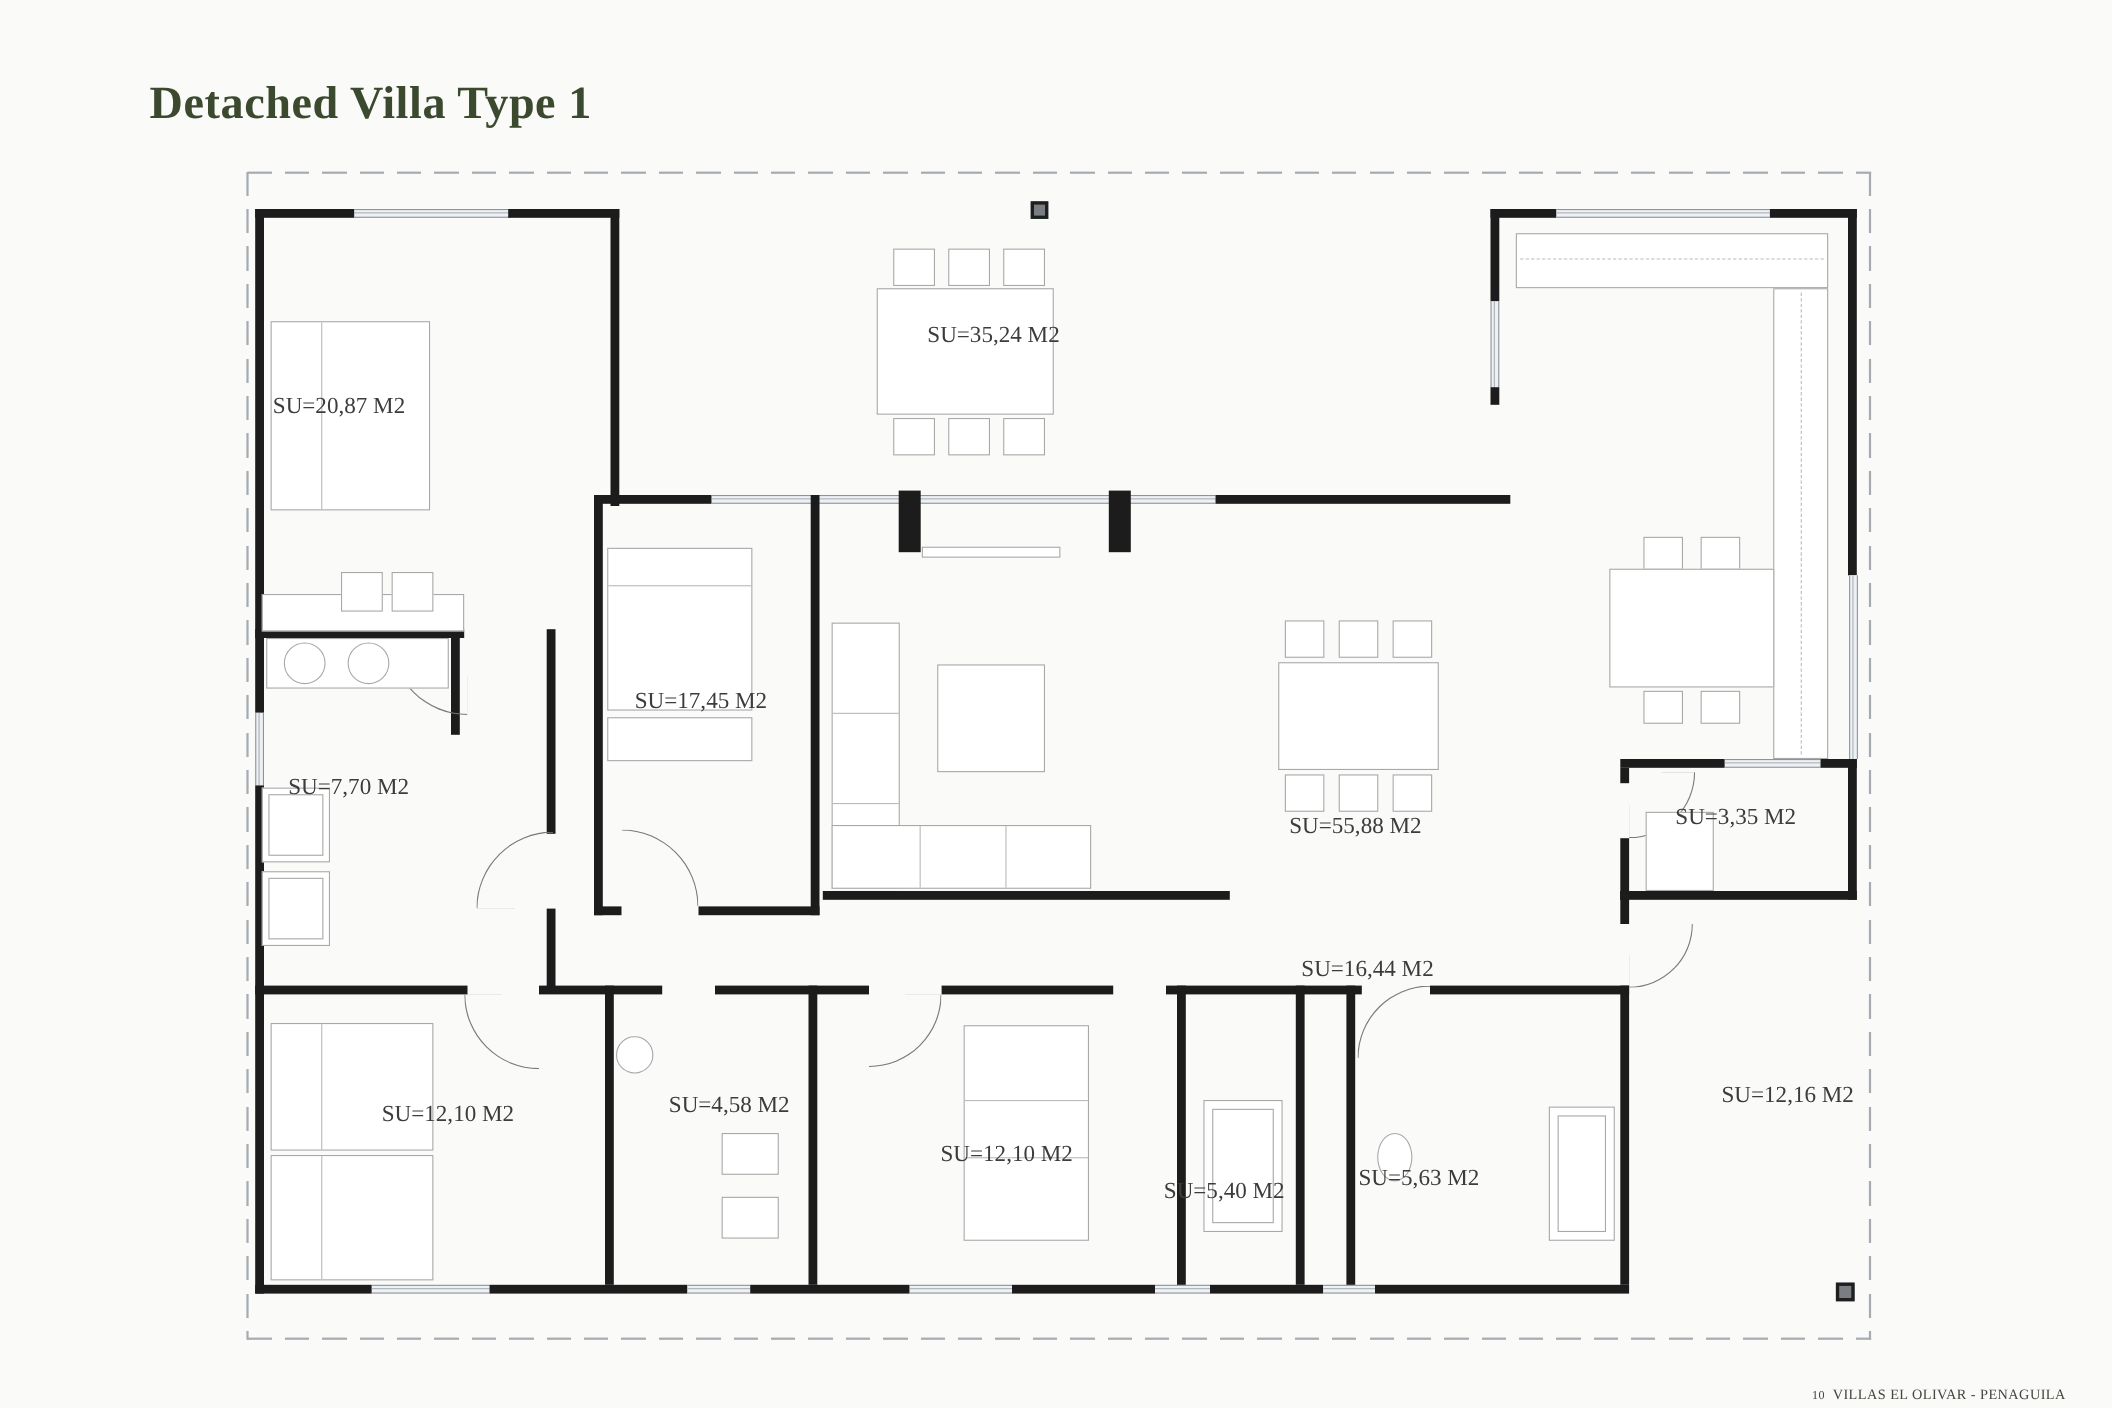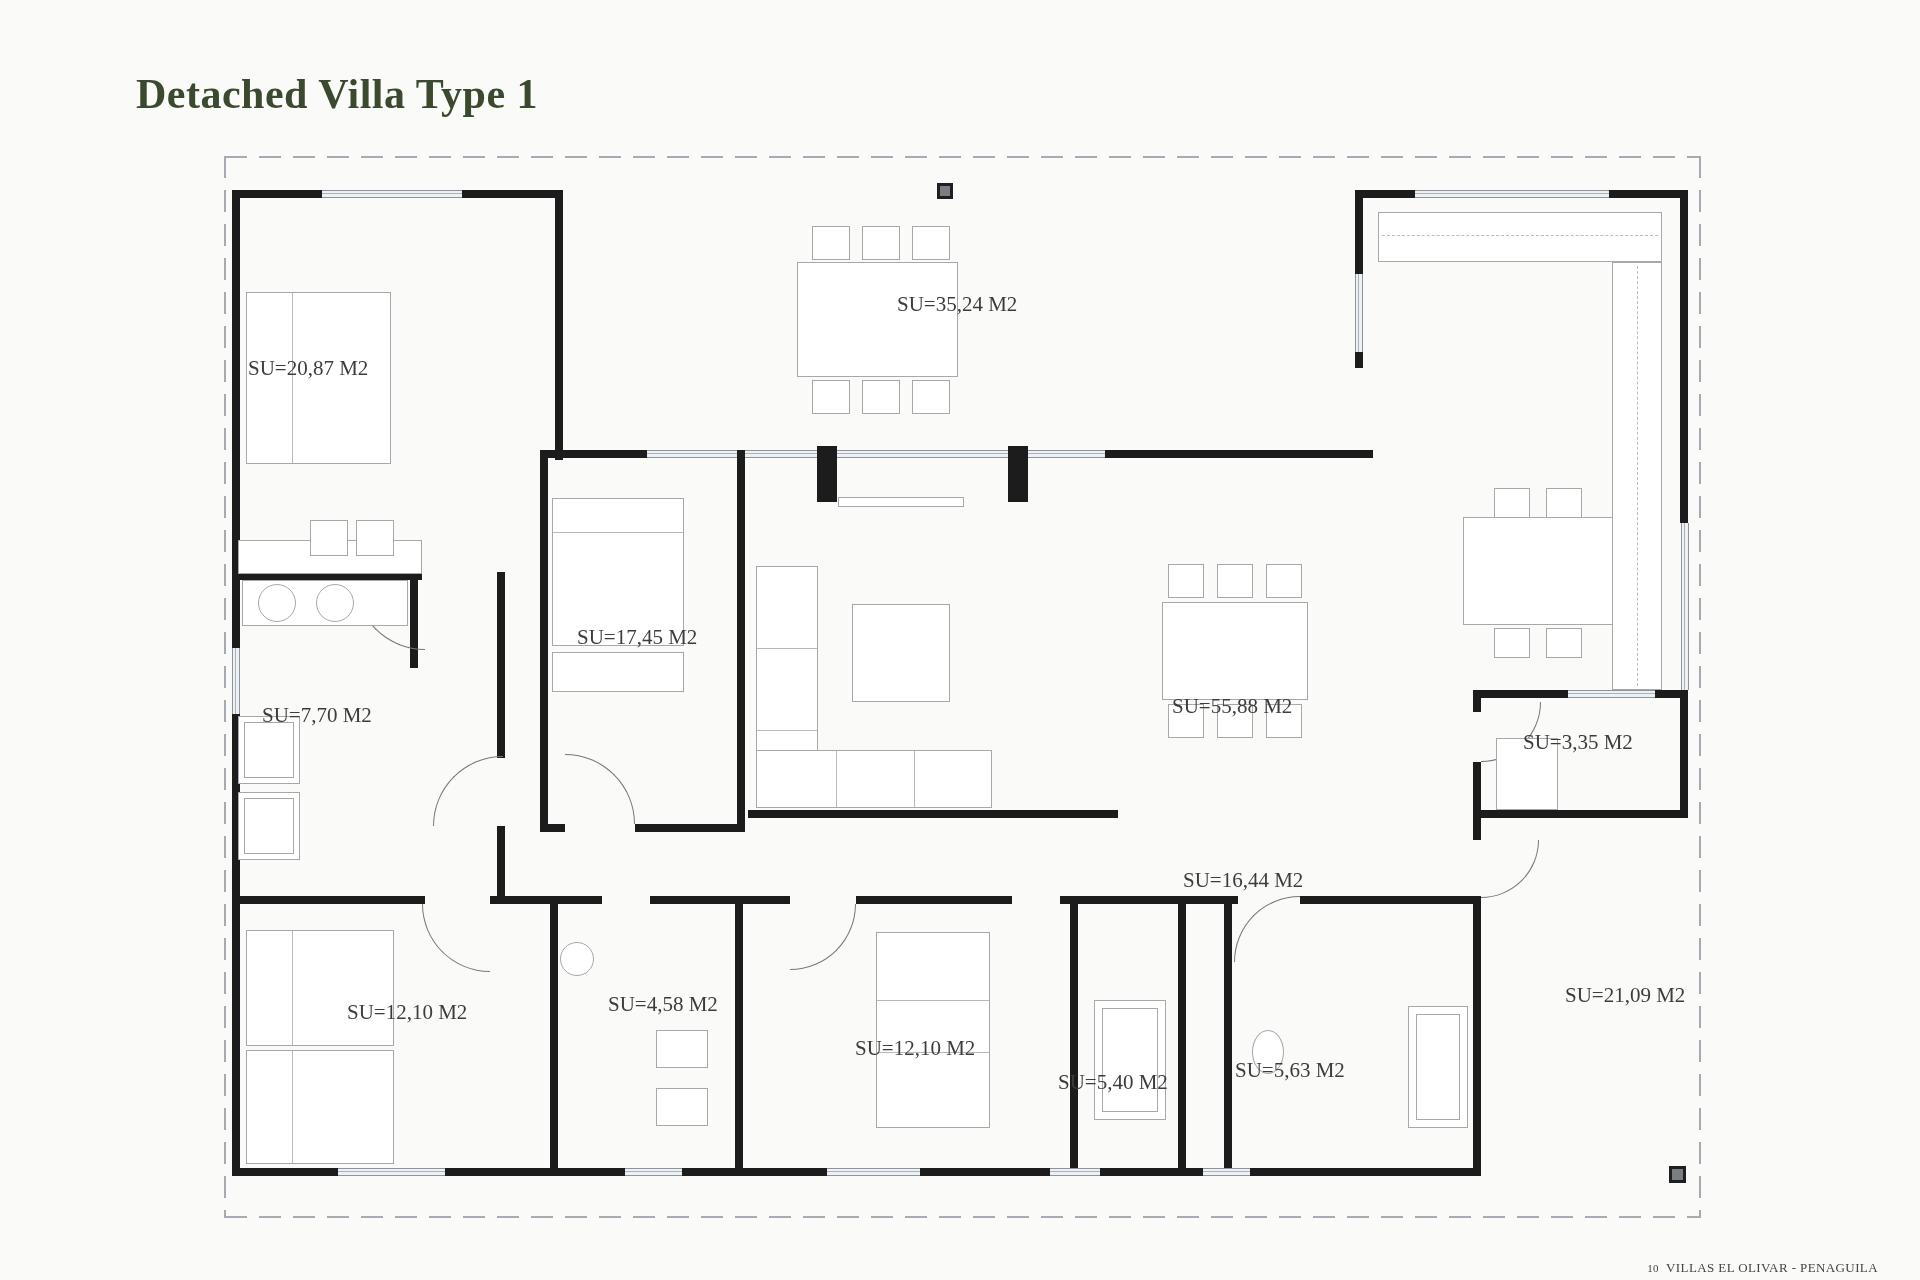--- a/index.html
+++ b/index.html
@@ -199,32 +199,32 @@
   <div class="furn" style="left:1102px;top:1008px;width:56px;height:104px"></div>
 
   <div class="furn circle" style="left:1252px;top:1030px;width:32px;height:44px"></div>
   <div class="furn" style="left:1408px;top:1006px;width:60px;height:122px"></div>
   <div class="furn" style="left:1416px;top:1014px;width:44px;height:106px"></div>
 
   <div class="furn" style="left:1496px;top:738px;width:62px;height:72px"></div>
 
   <div>
       <span class="room-label" style="left: 248px; top: 356px;">SU=20,87 M2</span>
-      <span class="room-label" style="left: 897px; top: 292px; text-align: center;">SU=35,24 M2</span>
+      <span class="room-label" style="left: 843px; top: 292px; text-align: center;">SU=35,24 M2</span>
       <span class="room-label" style="left: 577px; top: 625px;">SU=17,45 M2</span>
       <span class="room-label" style="left: 262px; top: 703px;">SU=7,70 M2</span>
-      <span class="room-label" style="left: 1172px; top: 694px;">SU=55,88 M2</span>
+      <span class="room-label" style="left: 1172px; top: 738px;">SU=55,88 M2</span>
       <span class="room-label" style="left: 1523px; top: 730px;">SU=3,35 M2</span>
       <span class="room-label" style="left: 1183px; top: 868px;">SU=16,44 M2</span>
       <span class="room-label" style="left: 347px; top: 1000px;">SU=12,10 M2</span>
       <span class="room-label" style="left: 608px; top: 992px;">SU=4,58 M2</span>
       <span class="room-label" style="left: 855px; top: 1036px;">SU=12,10 M2</span>
       <span class="room-label" style="left: 1058px; top: 1070px;">SU=5,40 M2</span>
       <span class="room-label" style="left: 1235px; top: 1058px;">SU=5,63 M2</span>
-      <span class="room-label" style="left: 1565px; top: 983px;">SU=21,09 M2</span>
+      <span class="room-label" style="left: 1565px; top: 983px;">SU=12,16 M2</span>
     </div>
   <div>
       <div class="pillar" style="left: 937px; top: 183px; width: 16px; height: 16px;"></div>
       <div class="pillar" style="left: 1669px; top: 1166px; width: 17px; height: 17px;"></div>
     </div>
 
   <div class="footer">
     <span class="pgnum">10</span><span>VILLAS EL OLIVAR - PENAGUILA</span>
   </div>
 </div>

